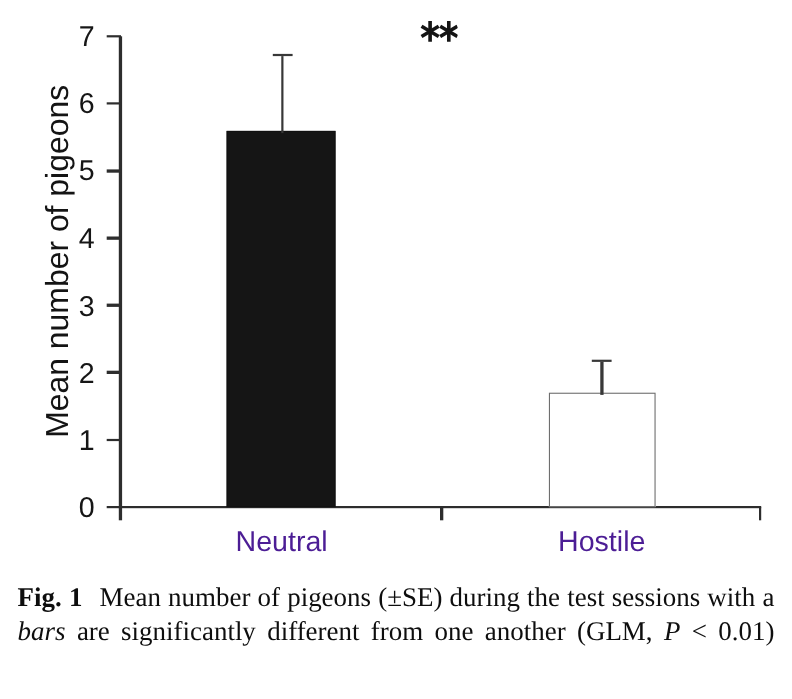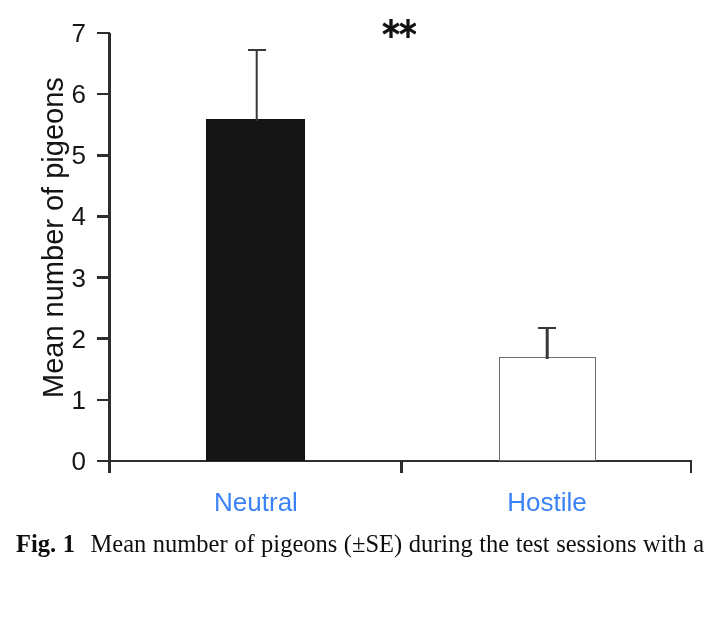--- a/index.html
+++ b/index.html
@@ -35,22 +35,22 @@
   .bar.hostile{left:388.5px;width:97px;border:1.5px solid #6e6e6e;}
   .err{position:absolute;width:18px;border-top:2.6px solid #383838;}
   .err .stem{
     position:absolute;left:50%;transform:translateX(-50%);
     top:0;height:100%;width:2.6px;background:#383838;
   }
   .err.neutral{left:137.5px;}
   .err.hostile{left:428px;}
 
   .cat-label{
-    top:487px;width:160px;text-align:center;
-    font-size:26px;line-height:30px;color:#3b82f6;
+    top:477px;width:160px;text-align:center;
+    font-size:26px;line-height:30px;color:#4c1d95;
   }
   .cat-label.neutral{left:176px;}
   .cat-label.hostile{left:467px;}
 
   .sig{left:382px;top:17px;width:34px;height:23px;}
 
   
   .caption{
     left:16px;top:528px;width:688px;
     font-family:"Liberation Serif",serif;font-size:24.5px;line-height:31px;color:#0e0e0e;
@@ -106,13 +106,14 @@
     <line x1="18.2" y1="6.8" x2="33.8" y2="16.2"></line>
     <line x1="33.8" y1="6.8" x2="18.2" y2="16.2"></line>
   </g>
 </svg>
 
 <div class="abs cat-label neutral">Neutral</div>
 <div class="abs cat-label hostile">Hostile</div>
 
 <div class="abs caption">
   <div class="cap-line"><b>Fig. 1</b> <span>Mean number of pigeons (±SE) during the test sessions with a</span></div>
+  <div class="cap-line"><i>bars</i> <span>are significantly different from one another (GLM,</span> <i>P</i> <span>&lt; 0.01)</span></div>
 </div>
 
 </body></html>

